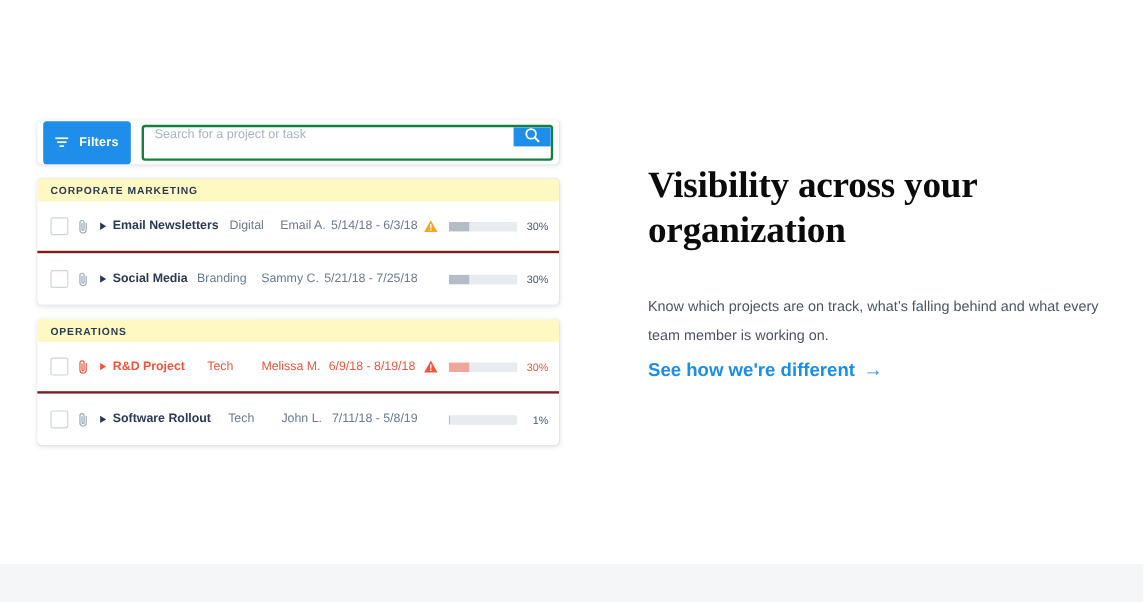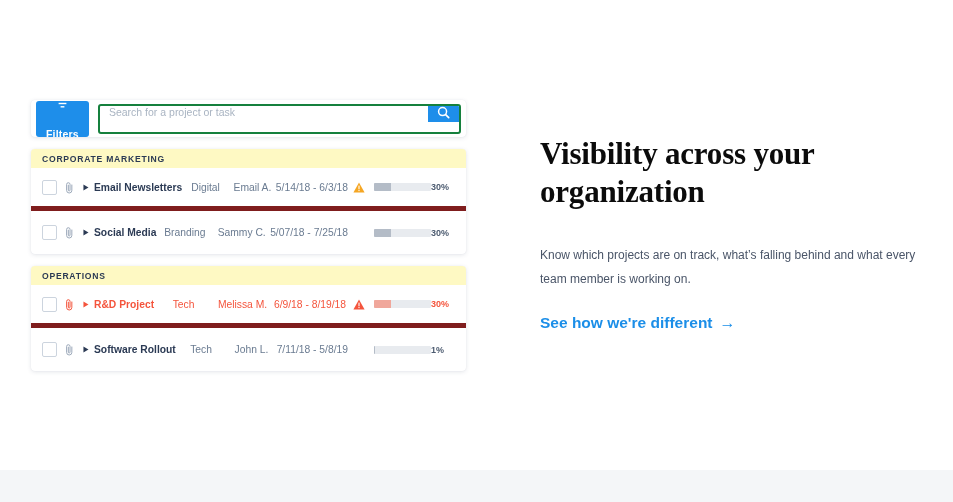--- a/index.html
+++ b/index.html
@@ -62,33 +62,32 @@
     align-items: center;
     padding: 0 5px;
     width: 100%;
     box-sizing: border-box;
   }
 
   .btn {
     display: inline-flex;
     align-items: center;
     justify-content: center;
-    gap: 21px;
+    gap: 9px;
     height: 26px;
     border: none;
     border-radius: 3px;
     color: #ffffff;
     font-size: 10.5px;
     font-weight: bold;
     letter-spacing: .2px;
     cursor: pointer;
     font-family: "Liberation Sans", sans-serif;
     padding: 18px 10px;
     white-space: nowrap;
-    flex-direction: column;
   }
   .btn-filters { background: #1e8eea; }
   .btn-add     { background: #19c45c; margin-left: 7px; }
 
   .icon-filter { display:inline-block; width:11px; height:9px; }
   .icon-plus   { display:inline-block; width:10px; height:10px; }
 
   .search-wrap {
     margin-left: 9px;
     flex: 1;
@@ -133,21 +132,21 @@
     font-size: 8.6px;
     font-weight: bold;
     letter-spacing: .75px;
     color: #2b3a54;
   }
 
   .row {
     height: 43px;
     display: flex;
     align-items: center;
-    border-bottom: 5px solid #7f1d1d;
+    border-bottom: 2px solid #7f1d1d;
     padding-left: 11px;
     padding-right: 9px;
     box-sizing: border-box;
   }
   .row:last-child { border-bottom: none; }
 
   .checkbox {
     width: 13px; height: 13px;
     border: 1px solid #ccd4de;
     border-radius: 2px;
@@ -191,22 +190,23 @@
     overflow: hidden;
     flex: none;
     margin-left: 4px;
   }
   .progress .fill {
     height: 100%;
     background: #b4bcc7;
   }
   .pct {
     width: 26px;
+    text-align: right;
     font-size: 9px;
-    font-weight: bold;
+    font-weight: normal;
     color: #4c5b70;
     flex: none;
   }
 
   
   .row.danger .proj-name,
   .row.danger .col,
   .row.danger .pct { color: #f4543c; }
 
   
@@ -228,21 +228,21 @@
   .body-text {
     margin: 33px 0 0 0;
     font-size: 12px;
     line-height: 1.97;
     color: #4a5568;
   }
   .cta {
     display: inline-flex;
     align-items: center;
     gap: 7px;
-    margin-top: 22px;
+    margin-top: 8px;
     font-size: 15.5px;
     font-weight: bold;
     color: #1b8ee8;
     text-decoration: none;
     cursor: pointer;
   }
   .cta .arrow { font-size: 16px; line-height: 1; }
 </style>
 </head>
 <body>
@@ -318,21 +318,21 @@
               </svg>
             </div>
             <div class="caret">
               <svg viewBox="0 0 7 8" width="6" height="7">
                 <path d="M0.5 0.4 L6.4 4 L0.5 7.6 Z" fill="#2b3a54"></path>
               </svg>
             </div>
             <div class="proj-name">Social Media</div>
             <div class="col col-cat">Branding</div>
             <div class="col col-owner">Sammy C.</div>
-            <div class="col col-dates">5/07/18 - 7/25/18</div>
+            <div class="col col-dates">5/21/18 - 7/25/18</div>
             <div class="col-warn"></div>
             <div class="progress">
               <div class="fill" style="width:30%"></div>
             </div>
             <div class="pct">30%</div>
           </div>
         </div>
         <div class="card group">
           <div class="group-header">OPERATIONS</div>
           <div class="row danger">

